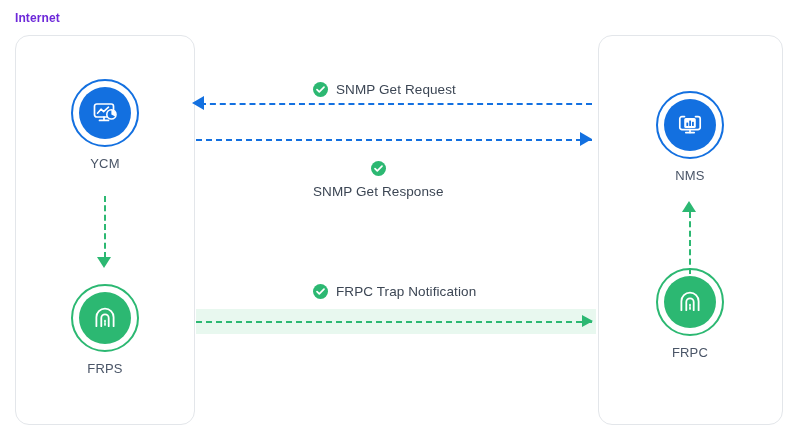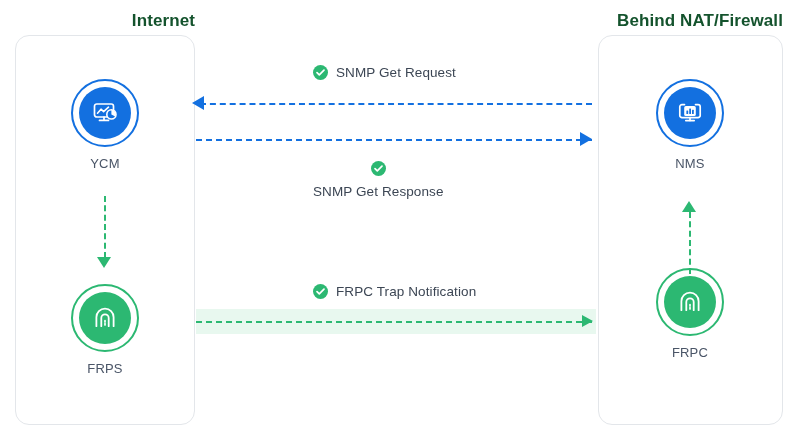--- a/index.html
+++ b/index.html
@@ -15,26 +15,26 @@
     position: relative;
     width: 798px;
     height: 442px;
     background: #ffffff;
     overflow: hidden;
   }
 
   
   .zone-title {
     position: absolute;
-    font-size: 17px;
+    font-size: 12px;
     font-weight: 600;
-    color: #14532d;
+    color: #6d28d9;
     letter-spacing: 0.1px;
     white-space: nowrap;
-    text-align: right;
+    text-align: left;
   }
   #title-left  { left: 15px;  top: 11px; width: 180px; }
   #title-right { left: 598px; top: 11px; width: 185px; }
 
   
   .panel {
     position: absolute;
     background: #ffffff;
     border: 1px solid #E3E6EA;
     border-radius: 14px;
@@ -68,21 +68,21 @@
 
   .node-label {
     margin-top: 9px;
     font-size: 13px;
     color: #4A5567;
     letter-spacing: 0.2px;
   }
 
   #node-ycm  { left: 45px;  top: 79px; }
   #node-frps { left: 45px;  top: 284px; }
-  #node-nms  { left: 630px; top: 79px; }
+  #node-nms  { left: 630px; top: 91px; }
   #node-frpc { left: 630px; top: 268px; }
 
   
   .flow-label {
     position: absolute;
     display: flex;
     align-items: center;
     gap: 8px;
     white-space: nowrap;
   }
@@ -93,21 +93,21 @@
   }
   .check-badge {
     width: 15px; height: 15px;
     flex: 0 0 15px;
     border-radius: 50%;
     background: #2CB872;
     display: block;
   }
   .check-badge svg { display: block; }
 
-  #label-req  { left: 313px; top: 65px; }
+  #label-req  { left: 313px; top: 82px; }
   #label-resp { left: 313px; top: 161px; flex-direction: column; }
   #label-trap { left: 313px; top: 284px; }
 
   
   .hline {
     position: absolute;
     height: 0;
     border-top-width: 2.5px;
     border-top-style: dashed;
   }
@@ -171,21 +171,20 @@
   #head-up     { left: 682px; top: 201px; }
 
   .icon-svg { display: block; }
 </style>
 </head>
 <body>
 
 <div id="stage">
 
   <div class="zone-title" id="title-left">Internet</div>
-  <div class="zone-title" id="title-right">Behind NAT/Firewall</div>
 
   <div class="panel" id="panel-left"></div>
   <div class="panel" id="panel-right"></div>
 
   <div id="trap-band"></div>
 
   <div class="hline blue" id="line-req"></div>
   <div class="hline blue" id="line-resp"></div>
   <div class="hline green" id="line-trap"></div>
 

